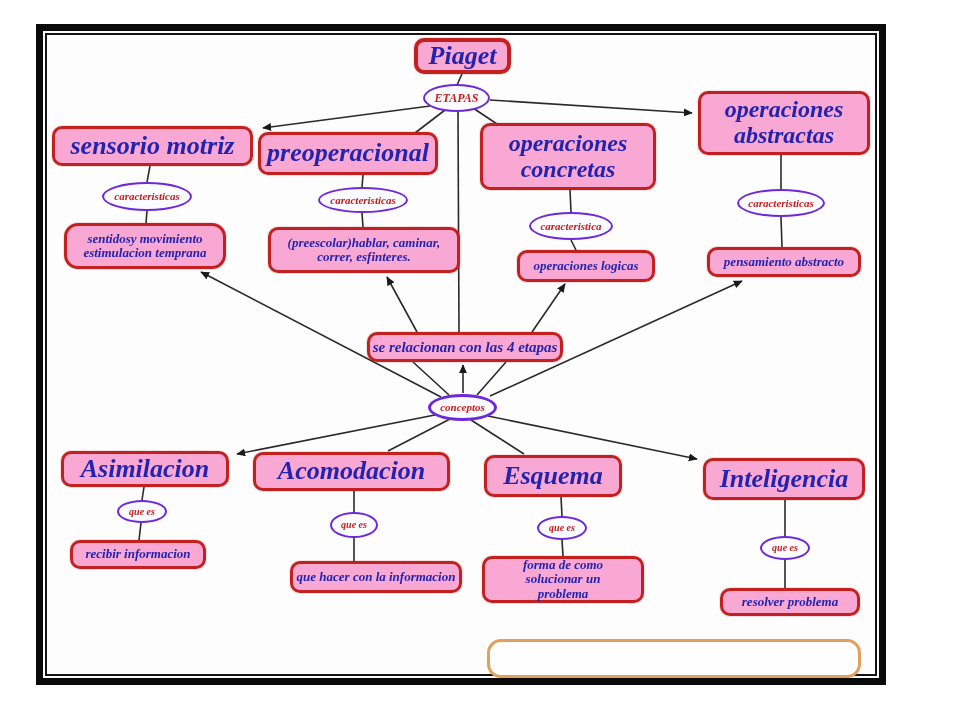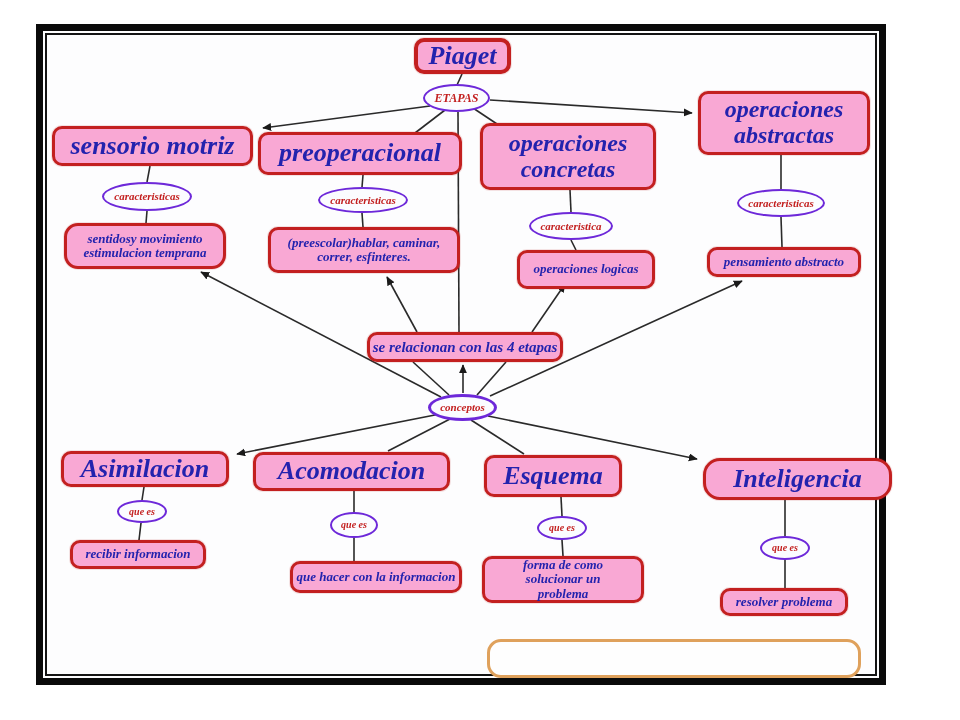--- a/index.html
+++ b/index.html
@@ -92,45 +92,45 @@
     <line x1="354" y1="538" x2="354" y2="561"></line>
     <line x1="562" y1="540" x2="563" y2="556"></line>
     <line x1="785" y1="560" x2="785" y2="588"></line>
   </g>
 </svg>
 
 <div class="nb" style="left:414px;top:38px;width:97px;height:36px;font-size:26px;border-width:4px;">Piaget</div>
 <div class="el" style="left:423px;top:84px;width:67px;height:28px;font-size:12px;">ETAPAS</div>
 
 <div class="nb" style="left:52px;top:126px;width:201px;height:40px;font-size:26px;">sensorio motriz</div>
-<div class="nb" style="left:258px;top:132px;width:204px;height:43px;font-size:26px;">preoperacional</div>
+<div class="nb" style="left:258px;top:132px;width:180px;height:43px;font-size:26px;">preoperacional</div>
 <div class="nb" style="left:480px;top:123px;width:176px;height:67px;font-size:24px;">operaciones concretas</div>
 <div class="nb" style="left:698px;top:91px;width:172px;height:64px;font-size:24px;">operaciones abstractas</div>
 
 <div class="el" style="left:102px;top:182px;width:90px;height:29px;font-size:11px;">caracteristicas</div>
 <div class="el" style="left:318px;top:187px;width:90px;height:26px;font-size:11px;">caracteristicas</div>
 <div class="el" style="left:529px;top:212px;width:84px;height:28px;font-size:11px;">caracteristica</div>
 <div class="el" style="left:737px;top:189px;width:88px;height:28px;font-size:11px;">caracteristicas</div>
 
 <div class="nb" style="left:64px;top:223px;width:162px;height:46px;font-size:13px;padding:2px 8px;border-radius:14px;">sentidosy movimiento estimulacion temprana</div>
 <div class="nb" style="left:268px;top:227px;width:192px;height:46px;font-size:13px;padding:2px 6px;">(preescolar)hablar, caminar, correr, esfinteres.</div>
-<div class="nb" style="left:517px;top:250px;width:138px;height:39px;font-size:13px;">operaciones logicas</div>
+<div class="nb" style="left:517px;top:250px;width:138px;height:32px;font-size:13px;">operaciones logicas</div>
 <div class="nb" style="left:707px;top:247px;width:154px;height:30px;font-size:13px;">pensamiento abstracto</div>
 
 <div class="nb" style="left:367px;top:332px;width:196px;height:30px;font-size:15px;">se relacionan con las 4 etapas</div>
 <div class="el" style="left:428px;top:394px;width:69px;height:27px;font-size:11px;border-width:3px;">conceptos</div>
 
 <div class="nb" style="left:61px;top:451px;width:168px;height:36px;font-size:26px;">Asimilacion</div>
 <div class="nb" style="left:253px;top:452px;width:197px;height:39px;font-size:26px;">Acomodacion</div>
 <div class="nb" style="left:484px;top:455px;width:138px;height:42px;font-size:26px;">Esquema</div>
-<div class="nb" style="left:703px;top:458px;width:189px;height:42px;font-size:26px;border-radius:17px;">Inteligencia</div>
+<div class="nb" style="left:703px;top:458px;width:162px;height:42px;font-size:26px;">Inteligencia</div>
 
 <div class="el" style="left:117px;top:500px;width:50px;height:23px;font-size:10px;">que es</div>
 <div class="el" style="left:330px;top:512px;width:48px;height:26px;font-size:10px;">que es</div>
 <div class="el" style="left:537px;top:516px;width:50px;height:24px;font-size:10px;">que es</div>
 <div class="el" style="left:760px;top:536px;width:50px;height:24px;font-size:10px;">que es</div>
 
 <div class="nb" style="left:70px;top:540px;width:136px;height:29px;font-size:13px;">recibir informacion</div>
 <div class="nb" style="left:251px;top:561px;width:172px;height:32px;font-size:13px;margin-left:39px;">que hacer con la informacion</div>
 <div class="nb" style="left:482px;top:556px;width:162px;height:47px;font-size:13px;padding:2px 14px;">forma de como solucionar un problema</div>
-<div class="nb" style="left:720px;top:588px;width:128px;height:28px;font-size:13px;">resolver problema</div>
+<div class="nb" style="left:720px;top:588px;width:140px;height:28px;font-size:13px;">resolver problema</div>
 
 <div class="empty-note" style="left:487px;top:639px;width:374px;height:39px;"></div>
 
 </body></html>

